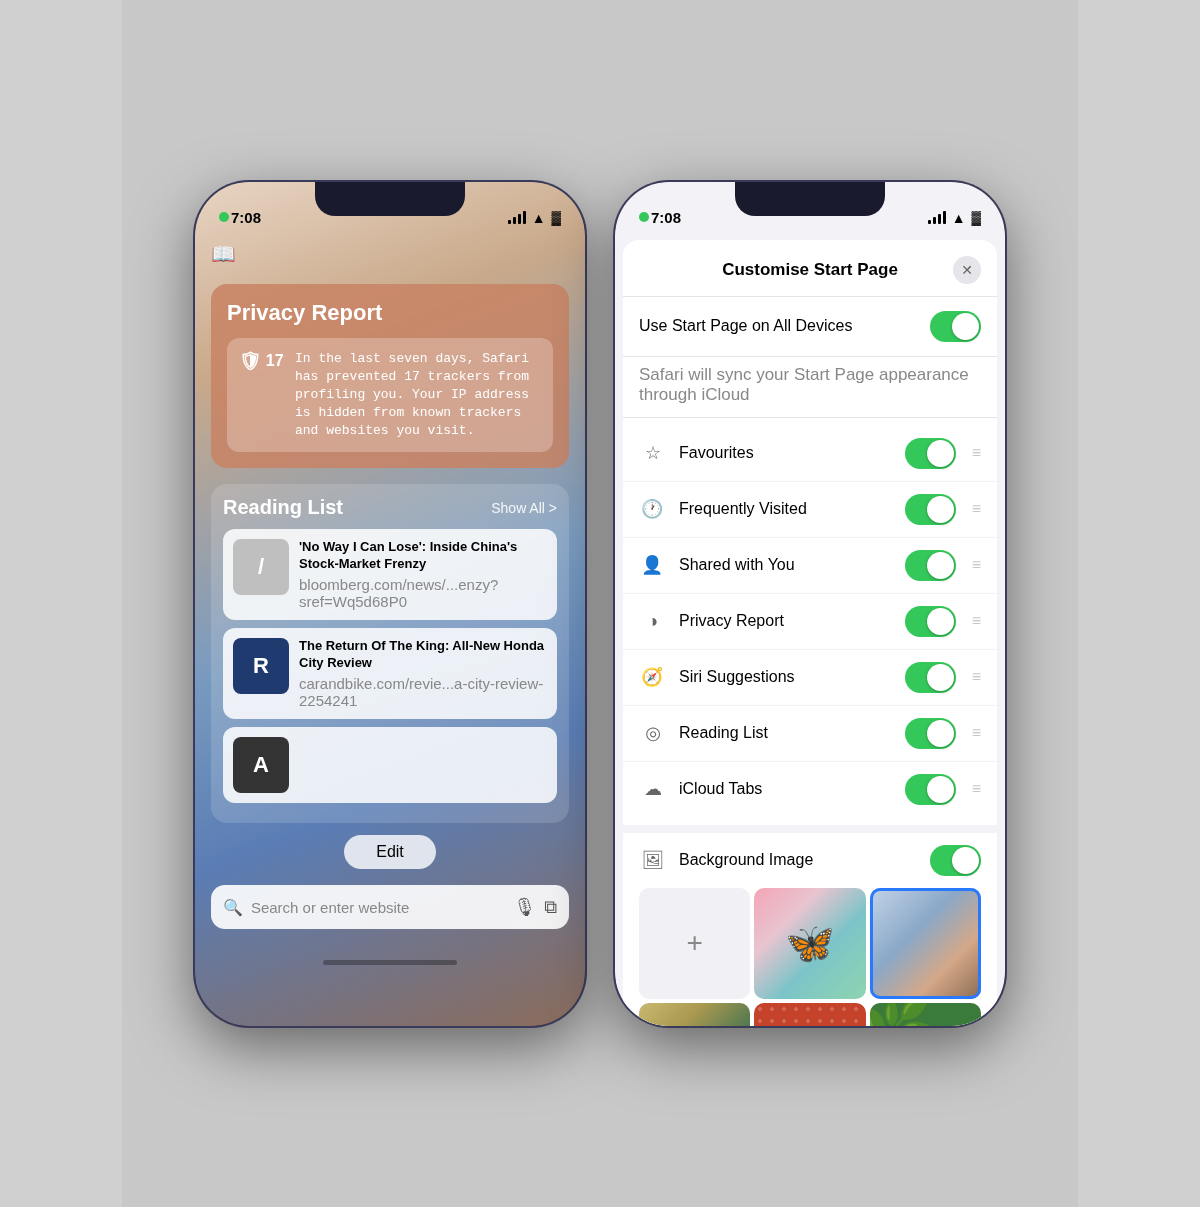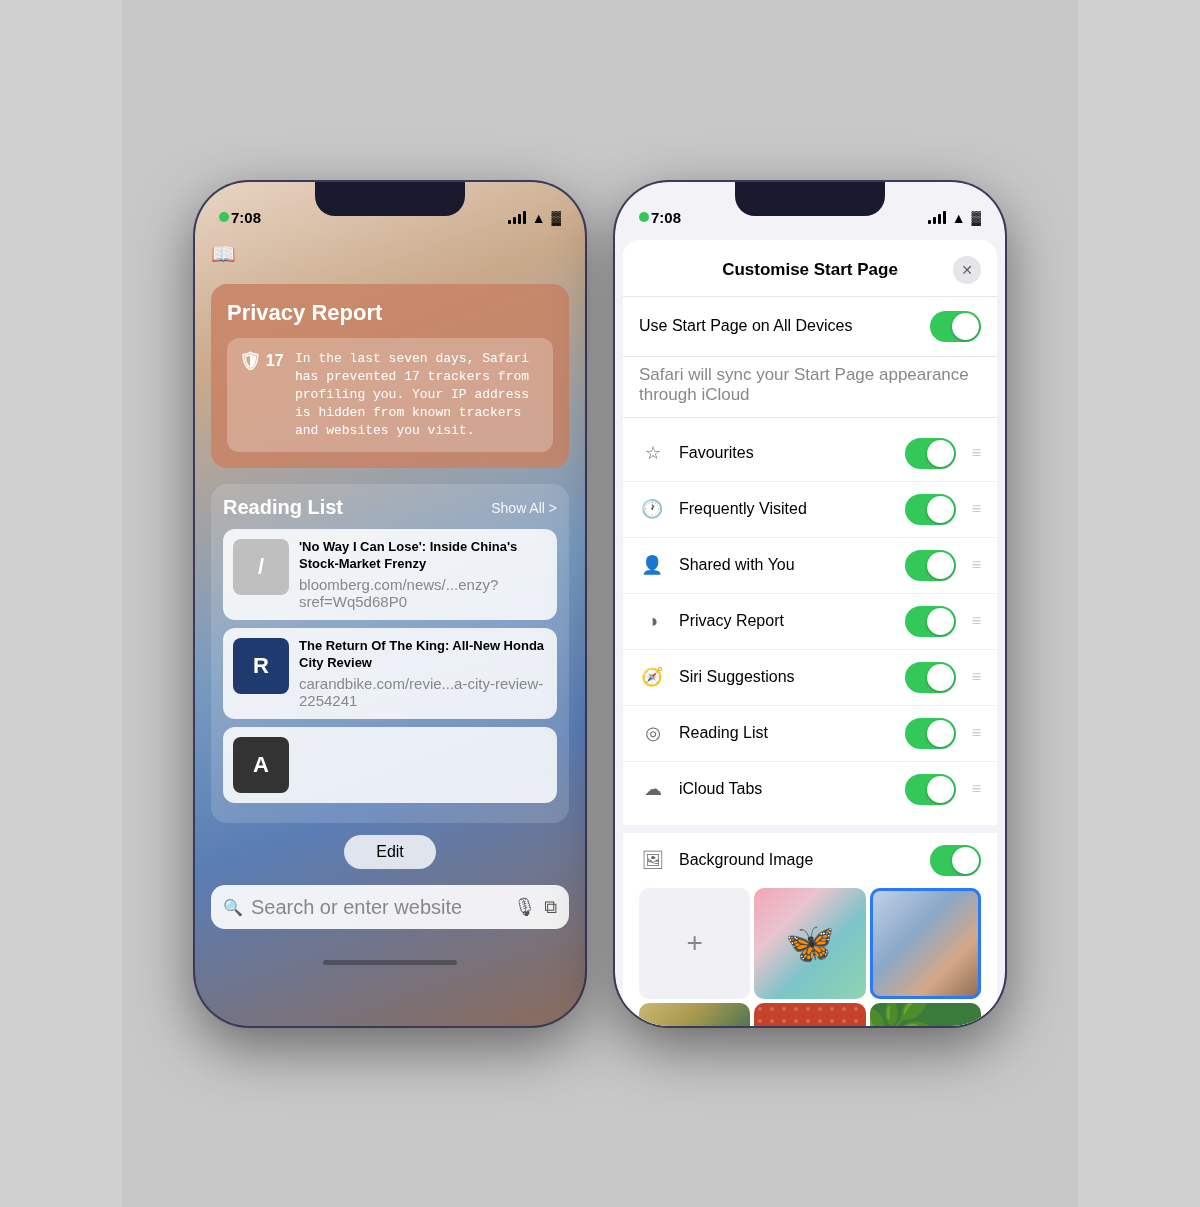--- a/index.html
+++ b/index.html
@@ -209,21 +209,21 @@
       margin: 0 16px 16px;
       border-radius: 14px;
       height: 44px;
       display: flex;
       align-items: center;
       padding: 0 12px;
       gap: 8px;
     }
     .search-placeholder {
       flex: 1;
-      font-size: 20px;
+      font-size: 15px;
       color: #888;
     }
     .mic-icon, .tabs-icon {
       font-size: 18px;
       color: #555;
     }
 
     
     .home-indicator {
       height: 34px;

